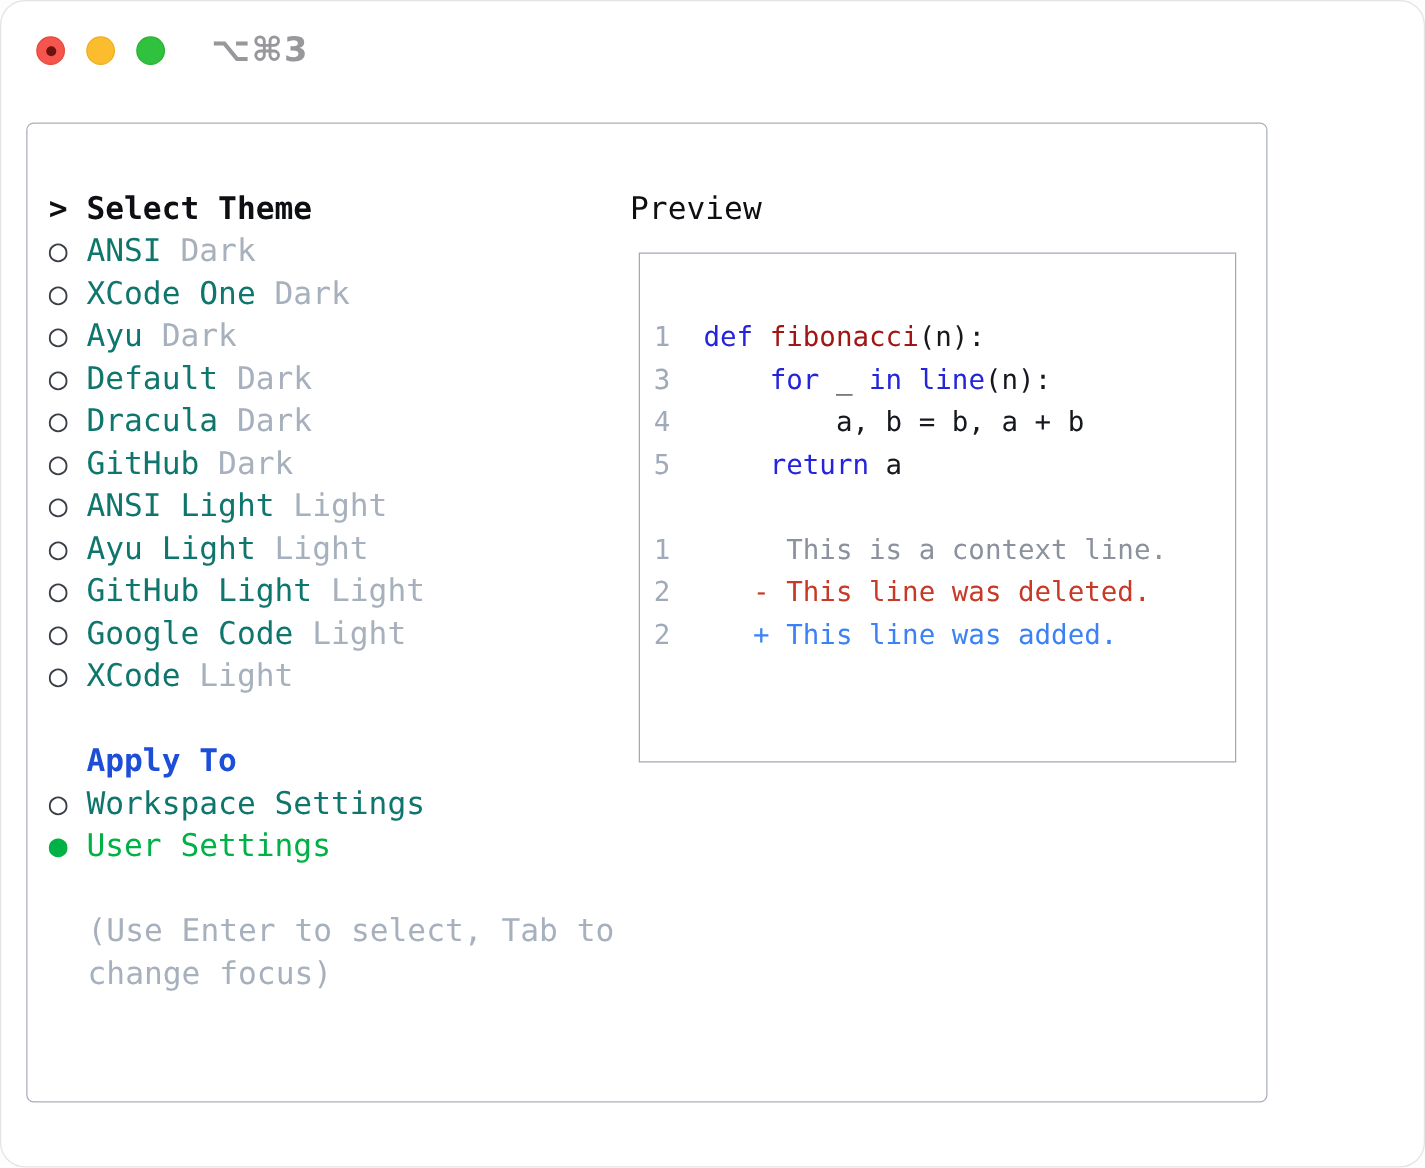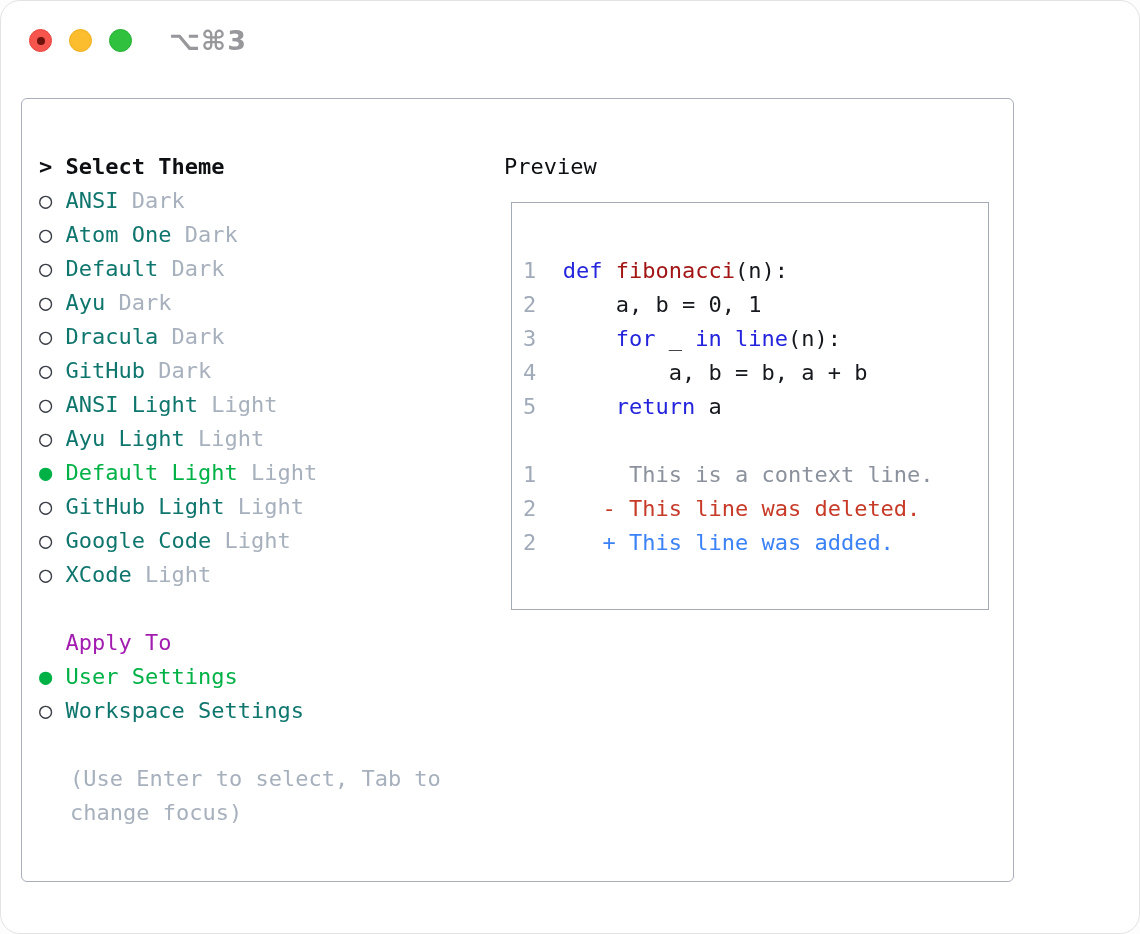--- a/index.html
+++ b/index.html
@@ -21,28 +21,28 @@
     position:absolute; left:168px; top:24px;
     font-family:"DejaVu Sans", "Liberation Sans", sans-serif;
     font-size:27px; font-weight:bold; color:#97979c; letter-spacing:1px;
   }
   
   .panel {
     position:absolute; left:20px; top:97px; width:993px; height:784px;
     border:1.5px solid #a9afba; border-radius:6px; background:#ffffff;
   }
   .row { height:34px; line-height:34px; white-space:pre;
-         font-size:22px; color:#2c313a; }
+         font-size:25px; color:#2c313a; }
   .leftcol { position:absolute; left:17px; top:51px; }
   .marker { color:#3a3f47; }
   .hdr .marker, .hdr .lbl { font-weight:bold; color:#0d0f12; }
   .name { color:#0f766e; }
   .suffix { color:#a7b0bd; }
   .sel .marker, .sel .name { color:#00b246; }
-  .apply-hdr .lbl { color:#a21caf; }
+  .apply-hdr .lbl { color:#1d4ed8;font-weight:bold; }
   .hint { color:#a7b0bd;margin-left:31px; }
   
   .preview-title { position:absolute; left:482px; top:51px;
                    font-weight:normal; color:#0d0f12; }
   .preview-box {
     position:absolute; left:489px; top:103px; width:478px; height:408px;
     border:1.5px solid #a2aab5; background:#ffffff;
     padding:51px 16px 0 11px; overflow:hidden;
   }
   .pline { height:34px; line-height:34px; white-space:pre; font-size:22px; }
@@ -65,43 +65,41 @@
     </div>
     <div class="tl tl-min"></div>
     <div class="tl tl-zoom"></div>
     <div class="win-title">⌥⌘3</div>
   </div>
 
   <div class="panel">
     <div class="leftcol" id="left-col">
         <div class="row hdr"><span class="marker">&gt; </span><span class="lbl">Select Theme</span></div>
         <div class="row"><span class="marker">○ </span><span class="name">ANSI</span><span class="suffix"> Dark</span></div>
-        <div class="row"><span class="marker">○ </span><span class="name">Atom One</span><span class="suffix"> Dark</span></div>
+        <div class="row"><span class="marker">○ </span><span class="name">XCode One</span><span class="suffix"> Dark</span></div>
+        <div class="row"><span class="marker">○ </span><span class="name">Ayu</span><span class="suffix"> Dark</span></div>
         <div class="row"><span class="marker">○ </span><span class="name">Default</span><span class="suffix"> Dark</span></div>
-        <div class="row"><span class="marker">○ </span><span class="name">Ayu</span><span class="suffix"> Dark</span></div>
         <div class="row"><span class="marker">○ </span><span class="name">Dracula</span><span class="suffix"> Dark</span></div>
         <div class="row"><span class="marker">○ </span><span class="name">GitHub</span><span class="suffix"> Dark</span></div>
         <div class="row"><span class="marker">○ </span><span class="name">ANSI Light</span><span class="suffix"> Light</span></div>
         <div class="row"><span class="marker">○ </span><span class="name">Ayu Light</span><span class="suffix"> Light</span></div>
-        <div class="row sel"><span class="marker">● </span><span class="name">Default Light</span><span class="suffix"> Light</span></div>
         <div class="row"><span class="marker">○ </span><span class="name">GitHub Light</span><span class="suffix"> Light</span></div>
         <div class="row"><span class="marker">○ </span><span class="name">Google Code</span><span class="suffix"> Light</span></div>
         <div class="row"><span class="marker">○ </span><span class="name">XCode</span><span class="suffix"> Light</span></div>
         <div class="row"></div>
         <div class="row apply-hdr"><span class="marker">  </span><span class="lbl">Apply To</span></div>
+        <div class="row"><span class="marker">○ </span><span class="name">Workspace Settings</span></div>
         <div class="row sel"><span class="marker">● </span><span class="name">User Settings</span></div>
-        <div class="row"><span class="marker">○ </span><span class="name">Workspace Settings</span></div>
         <div class="row"></div>
         <div class="row hint">(Use Enter to select, Tab to</div>
         <div class="row hint">change focus)</div>
       </div>
     <div class="preview-title row">Preview</div>
     <div class="preview-box" id="preview-box">
         <div class="pline"><span class="seg-num">1  </span><span class="seg-kw">def</span><span class="seg-code"> </span><span class="seg-fn">fibonacci</span><span class="seg-code">(n):</span></div>
-        <div class="pline"><span class="seg-num">2  </span><span class="seg-code">    a, b = 0, 1</span></div>
         <div class="pline"><span class="seg-num">3  </span><span class="seg-code">    </span><span class="seg-kw">for</span><span class="seg-code"> _ </span><span class="seg-kw">in</span><span class="seg-code"> </span><span class="seg-kw">line</span><span class="seg-code">(n):</span></div>
         <div class="pline"><span class="seg-num">4  </span><span class="seg-code">        a, b = b, a + b</span></div>
         <div class="pline"><span class="seg-num">5  </span><span class="seg-code">    </span><span class="seg-kw">return</span><span class="seg-code"> a</span></div>
         <div class="pline"></div>
         <div class="pline"><span class="seg-num">1</span><span class="seg-ctx">       This is a context line.</span></div>
         <div class="pline"><span class="seg-num">2</span><span class="seg-del">     - This line was deleted.</span></div>
         <div class="pline"><span class="seg-num">2</span><span class="seg-add">     + This line was added.</span></div>
       </div>
   </div>
 

